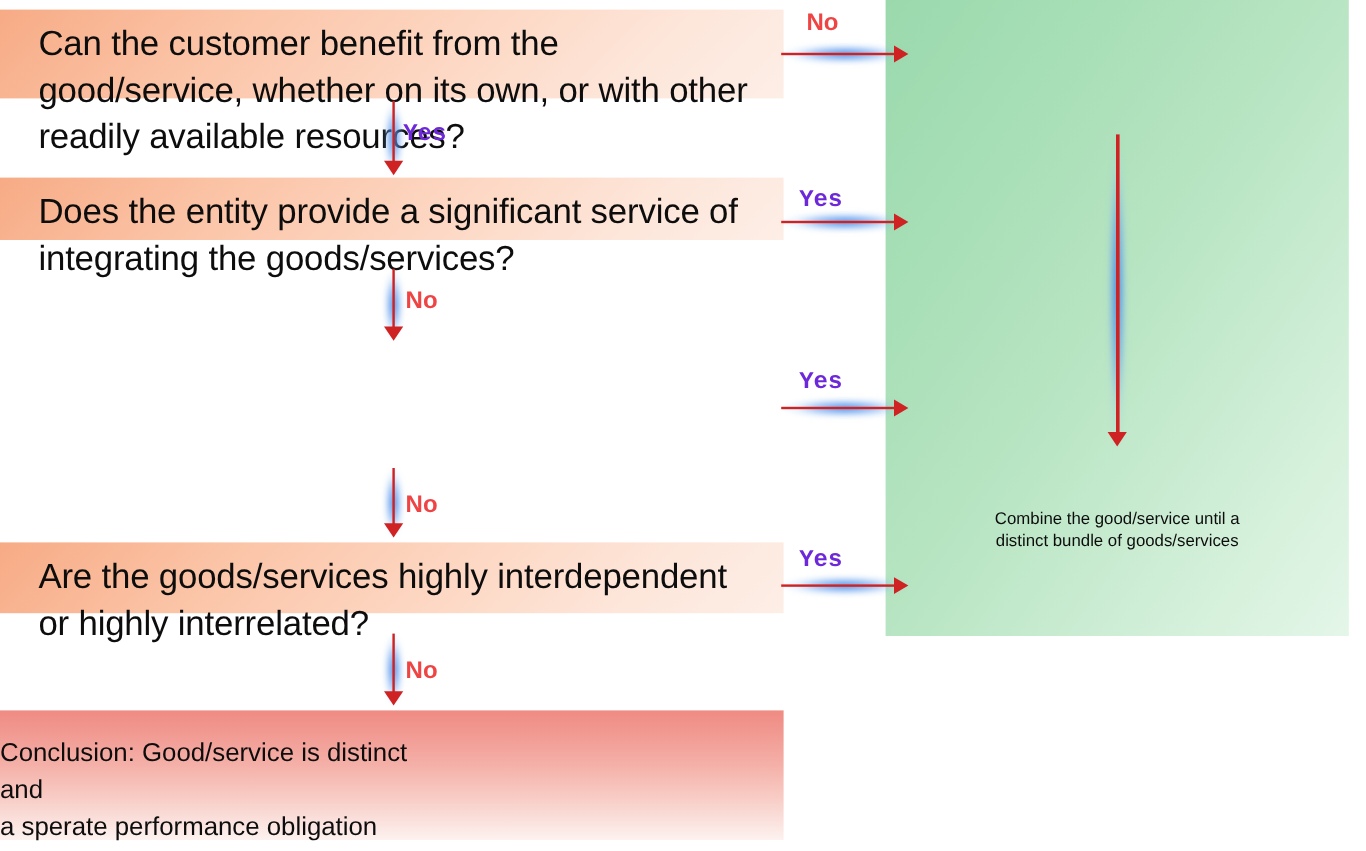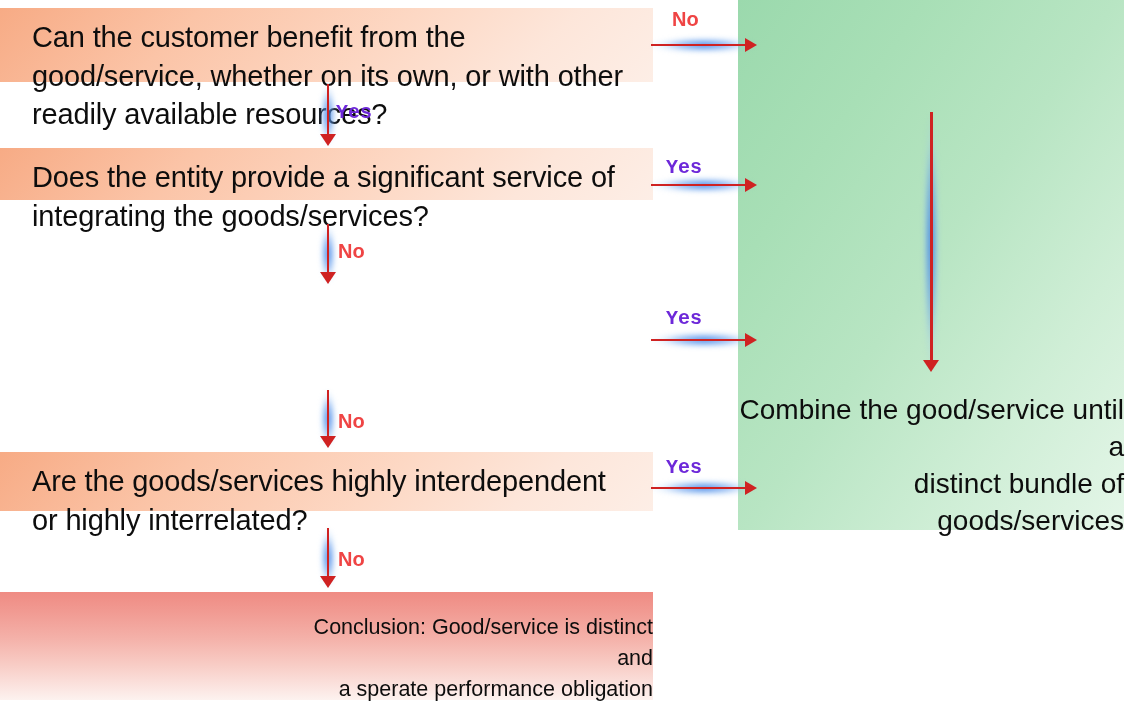--- a/index.html
+++ b/index.html
@@ -29,21 +29,21 @@
     color: #0d0d0d;
     font-size: 29px;
     line-height: 1.33;
     letter-spacing: -0.15px;
     background: linear-gradient(135deg, #f7ab85 0%, #fbc4a7 28%, #fdd8c4 58%, #fde6da 80%, #fdeee6 100%);
   }
 
   .conclusion {
     position: absolute;
     box-sizing: border-box;
-    text-align: right;
+    text-align: left;
     color: #0d0d0d;
     font-size: 21.5px;
     line-height: 1.45;
     padding-top: 20px;
     background: linear-gradient(180deg, #ef8b83 0%, #f19a92 18%, #f4b0a8 42%, #f8cdc6 68%, #fbe4e0 88%, #fdf2ef 100%);
   }
 
   
   .green-panel {
     position: absolute;
@@ -54,24 +54,25 @@
     position: absolute;
     width: 100%;
     text-align: center;
     color: #0d0d0d;
     font-size: 22px;
     line-height: 1.3;
   }
   .green-text-bottom {
     position: absolute;
     width: 100%;
-    text-align: right;
-    color: #0d0d0d;
-    font-size: 28px;
+    text-align: center;
+    color: #0d0d0d;
+    font-size: 14px;
     line-height: 1.32;
+    margin-top: 31px;
   }
 
   
   .v-arrow {
     position: absolute;
     width: 30px;
   }
   .v-arrow .glow {
     position: absolute;
     left: 7px;

